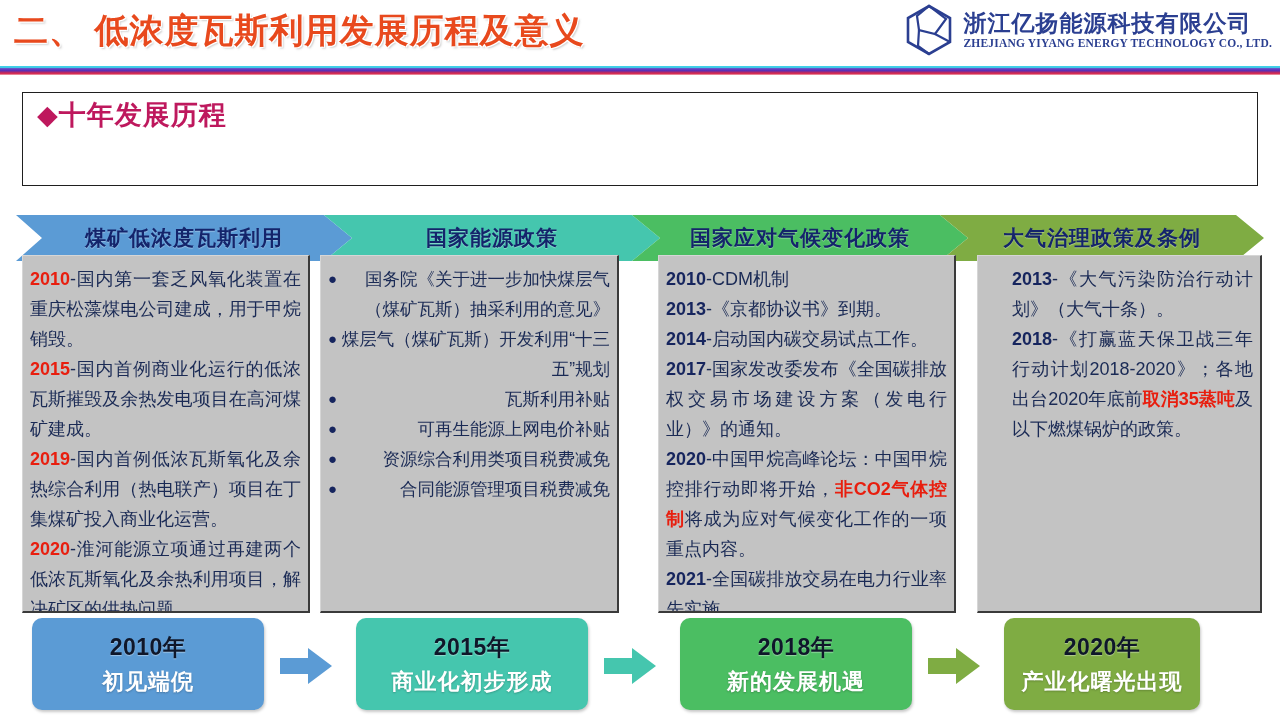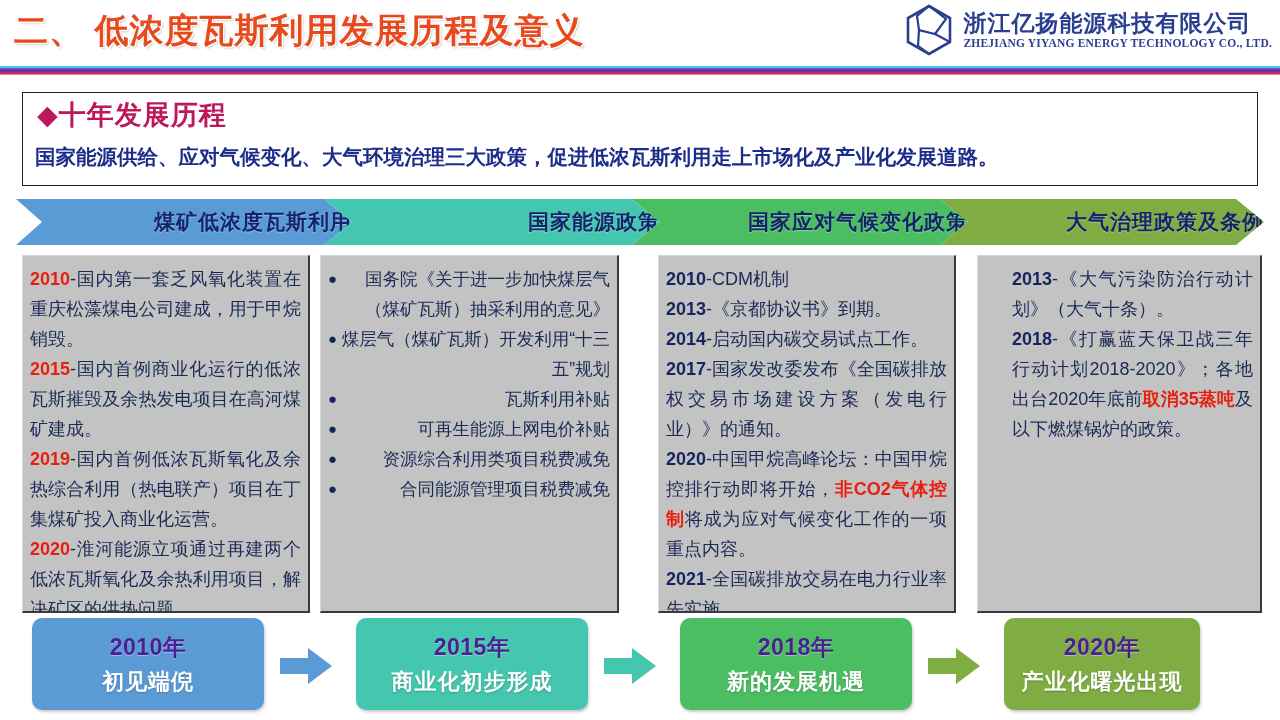--- a/index.html
+++ b/index.html
@@ -110,25 +110,25 @@
   
   #chevron-row {
     position: absolute;
     left: 16px;
     top: 199px;
     width: 1248px;
     height: 46px;
   }
   .chevron {
     position: absolute;
-    top: 0;
+    top: 16px;
     height: 46px;
     display: flex;
     align-items: center;
-    justify-content: flex-end;
+    justify-content: center;
   }
   .chevron span {
     font-size: 21px;
     font-weight: bold;
     color: #14246B;
     letter-spacing: 1px;
     white-space: nowrap;
     position: relative;
     z-index: 2;
     text-shadow: 0 1px 1px rgba(255,255,255,0.35);
@@ -224,21 +224,21 @@
     border-radius: 10px;
     display: flex;
     flex-direction: column;
     align-items: center;
     justify-content: center;
     box-shadow: 1px 2px 3px rgba(0,0,0,0.22);
   }
   .stage-year {
     font-size: 23px;
     font-weight: bold;
-    color: #4c1d95;
+    color: #0f172a;
     letter-spacing: 0.5px;
     text-shadow: 0 1px 1px rgba(255,255,255,0.4);
     margin-bottom: 4px;
   }
   .stage-label {
     font-size: 22px;
     font-weight: bold;
     color: #ffffff;
     letter-spacing: 1px;
     text-shadow: 0 1px 2px rgba(0,0,0,0.22);
@@ -274,21 +274,20 @@
     <div class="logo-text-wrap">
       <div id="logo-cn">浙江亿扬能源科技有限公司</div>
       <div id="logo-en">ZHEJIANG YIYANG ENERGY TECHNOLOGY CO., LTD.</div>
     </div>
   </div>
 </div>
 <div id="header-rule"></div>
 
 <div id="summary-box">
   <div id="summary-heading">◆十年发展历程</div>
-  <div id="summary-body">国家能源供给、应对气候变化、大气环境治理三大政策，促进低浓瓦斯利用走上市场化及产业化发展道路。</div>
 </div>
 
 <div id="chevron-row">
   <div class="chevron" id="chev-1">
     <span>煤矿低浓度瓦斯利用</span>
   </div>
   <div class="chevron" id="chev-2">
     <span>国家能源政策</span>
   </div>
   <div class="chevron" id="chev-3">

